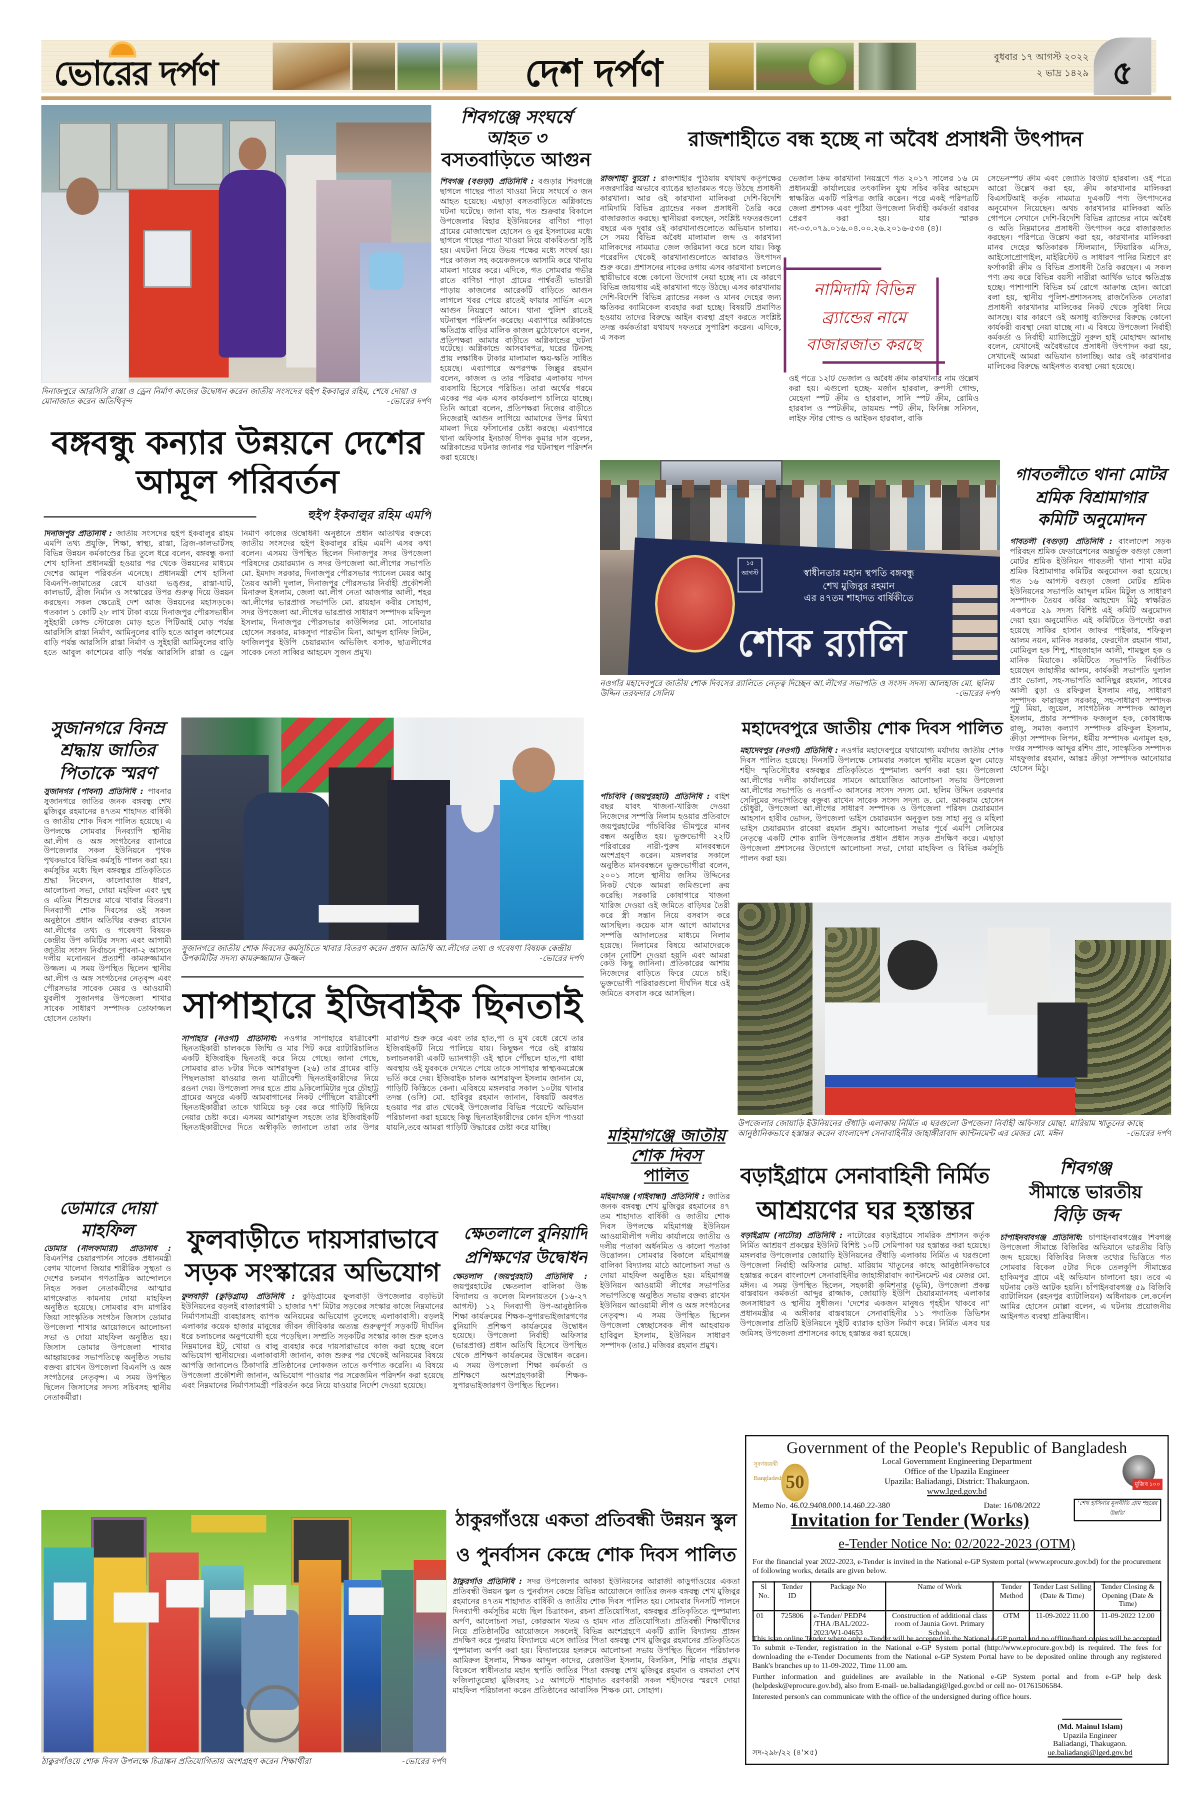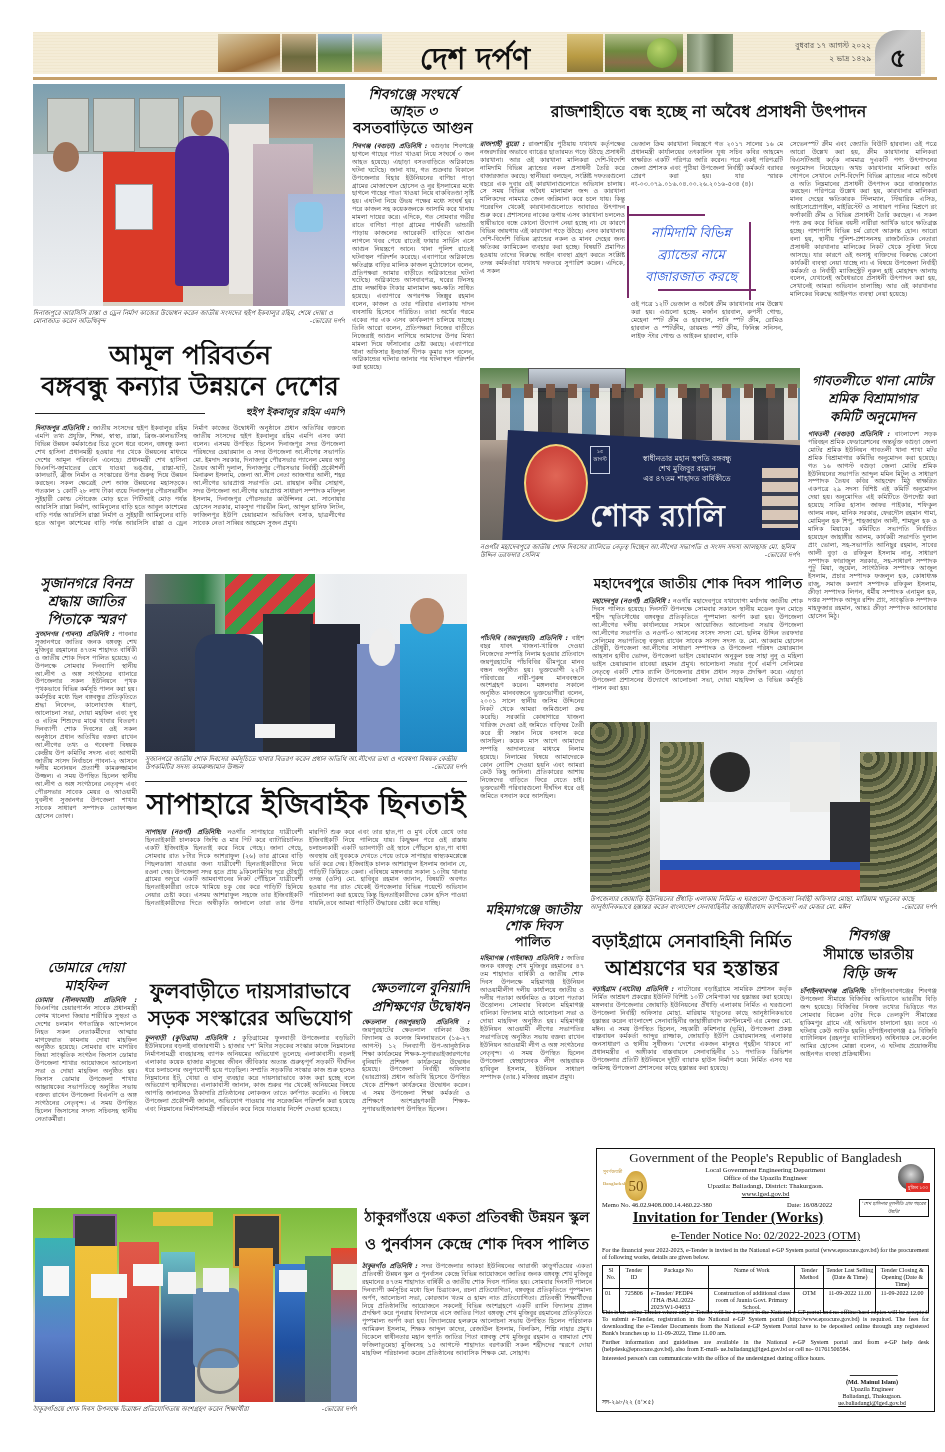--- a/index.html
+++ b/index.html
@@ -23,21 +23,21 @@
 .sun{position:absolute;left:46px;top:-3px;width:18px;height:9px;border-radius:18px 18px 0 0;background:#f29a1e;box-shadow:0 0 0 2px #f7c35a;}
 .hphoto{position:absolute;top:2px;height:38px;overflow:hidden;}
 .sec-title{position:absolute;left:367px;top:3px;width:150px;text-align:center;font-size:30px;font-weight:bold;color:#111;white-space:nowrap;}
 .date{position:absolute;left:700px;top:7px;width:138px;text-align:right;font-size:7.5px;line-height:13px;color:#333;}
 .page-tab{position:absolute;left:842px;top:-2px;width:46px;height:46px;background:linear-gradient(135deg,#9e9e9e,#c9c9c9 40%,#bdbdbd);border-radius:22px 0 0 0;}
 .page-tab span{position:absolute;left:0;right:0;top:8px;text-align:center;font-size:26px;font-weight:bold;color:#111;}
 .hdr-rule{position:absolute;left:33px;top:77px;width:904px;height:3px;background:#c6a06a;}
 
 
 .pq-line{position:absolute;background:#7b2d6b;}
-.pq-text{position:absolute;left:632px;top:222px;width:118px;text-align:center;font-size:13px;line-height:22px;font-style:italic;color:#1d4ed8;}
+.pq-text{position:absolute;left:632px;top:222px;width:118px;text-align:center;font-size:13px;line-height:22px;font-style:italic;color:#b91c1c;}
 .pq-text div{white-space:nowrap;}
 
 
 .tender{position:absolute;left:596px;top:1148px;width:339px;height:264px;border:1.5px solid #111;box-sizing:border-box;font-family:"Liberation Serif",serif;color:#111;overflow:hidden;background:#fff;}
 .tender .c{position:absolute;left:0;right:0;text-align:center;white-space:nowrap;}
 .t-gov{top:1px;font-size:13px;}
 .t-small{font-size:6.8px;line-height:7.6px;}
 .t-title{font-size:15px;font-weight:bold;text-decoration:underline;}
 .t-notice{font-size:11px;text-decoration:underline;}
 .t-p{position:absolute;left:5px;right:5px;font-size:6.1px;line-height:7.1px;text-align:justify;margin:0;}
@@ -46,20 +46,24 @@
 .t-table td.l{text-align:left;}
 .sig{position:absolute;right:12px;top:214px;width:100px;text-align:center;font-size:6.2px;line-height:7px;}
 .sig .scrawl{height:12px;border-bottom:1px solid #333;margin:0 22px 2px 30px;transform:skewX(-20deg);}
 </style>
 </head>
 <body>
 
 <div id="page">
 
   <div class="hdr-band">
+    <div class="logo">
+      <span class="sun"></span>
+      <span>ভোরের দর্পণ</span>
+    </div>
     <div class="hphoto" style="left:185px;width:164px;">
       <div class="a" style="left:0;top:0;width:62px;height:38px;background:linear-gradient(160deg,#d8c8a4,#b7935e 45%,#9a6e3c 70%,#e0d4b8);"></div>
       <div class="a" style="left:64px;top:0;width:34px;height:38px;background:linear-gradient(180deg,#c7b08a,#6c6a3e 60%,#8b7b52);"></div>
       <div class="a" style="left:100px;top:0;width:34px;height:38px;background:linear-gradient(180deg,#9fb7c9,#5d7f45 55%,#8aa257);"></div>
       <div class="a" style="left:136px;top:0;width:28px;height:38px;background:linear-gradient(180deg,#b9c9d8,#7c9a64 50%,#c4a66e);"></div>
     </div>
     <div class="sec-title">দেশ দর্পণ</div>
     <div class="hphoto" style="left:534px;width:166px;">
       <div class="a" style="left:0;top:0;width:36px;height:38px;background:linear-gradient(180deg,#d9c27c,#b89a42 60%,#8f7a3a);"></div>
       <div class="a" style="left:38px;top:0;width:78px;height:38px;background:linear-gradient(180deg,#b3bf8c,#6f8a3f 45%,#8a6f4a 75%,#5f7a36);"></div>
@@ -129,22 +133,22 @@
     <div class="fit">বাজারজাত করছে</div>
   </div>
   <p class="txt" style="left:631px;top:300px;width:152px;height:64px;">
     <span>ওই পত্রে ১২টি ভেজাল ও অবৈধ ক্রীম কারখানার নাম উল্লেখ করা হয়। এগুলো হচ্ছে- মর্জান হারবাল, রুপসী গোল্ড, মেহেনা স্পট ক্রীম ও হারবাল, সানি স্পট ক্রীম, রোমিও হারবাল ও স্পটক্রীম, ডায়মন্ড স্পট ক্রীম, ফিনিক্স সনিসন, লাইফ স্টার গোল্ড ও আইকন হারবাল, বাকি</span>
   </p>
   <p class="txt" style="left:790px;top:140px;width:147px;height:224px;">
     <span>সেভেনস্পট ক্রীম এবং জ্যোতি বিউটি হারবাল। ওই পত্রে আরো উল্লেখ করা হয়, ক্রীম কারখানার মালিকরা বিএসটিআই কর্তৃক নামমাত্র দুএকটি পণ্য উৎপাদনের অনুমোদন নিয়েছেন। অথচ কারখানার মালিকরা অতি গোপনে সেখানে দেশি-বিদেশি বিভিন্ন ব্র্যান্ডের নামে অবৈধ ও অতি নিম্নমানের প্রসাধনী উৎপাদন করে বাজারজাত করছেন। পরিপত্রে উল্লেখ করা হয়, কারখানার মালিকরা মানব দেহের ক্ষতিকারক স্টিলম্যান, স্টিয়ারিক এসিড, আইসোপ্রোপাইল, মাইরিস্টেট ও সাধারণ পানির মিশ্রণে রং ফর্সাকারী ক্রীম ও বিভিন্ন প্রসাধনী তৈরি করছেন। এ সকল পণ্য ক্রয় করে বিভিন্ন বয়সী নারীরা আর্থিক ভাবে ক্ষতিগ্রস্ত হচ্ছে। পাশাপাশি বিভিন্ন চর্ম রোগে আক্রান্ত হোন। আরো বলা হয়, স্থানীয় পুলিশ-প্রশাসনসহ রাজনৈতিক নেতারা প্রসাধনী কারখানার মালিকের নিকট থেকে সুবিধা নিয়ে আসছে। যার কারণে ওই অসাধু ব্যক্তিদের বিরুদ্ধে কোনো কার্যকরী ব্যবস্থা নেয়া যাচ্ছে না। এ বিষয়ে উপজেলা নির্বাহী কর্মকর্তা ও নির্বাহী ম্যাজিস্ট্রেট নুরুল হাই মোহাম্মদ আনাছ বলেন, যেখানেই অবৈধভাবে প্রসাধনী উৎপাদন করা হয়, সেখানেই আমরা অভিযান চালাচ্ছি। আর ওই কারখানার মালিকের বিরুদ্ধে আইনগত ব্যবস্থা নেয়া হয়েছে।</span>
   </p>
 
   <div class="hl" style="left:35px;top:340px;width:310px;height:64px;font-size:26px;line-height:31px;">
+    <div class="fit">বঙ্গবন্ধু কন্যার উন্নয়নে দেশের</div>
     <div class="fit">আমূল পরিবর্তন</div>
-    <div class="fit">বঙ্গবন্ধু কন্যার উন্নয়নে দেশের</div>
   </div>
   <div class="rule" style="left:35px;top:413px;width:170px;"></div>
   <div class="a" style="left:208px;top:405px;width:137px;text-align:right;font-size:9.5px;font-style:italic;font-weight:bold;white-space:nowrap;overflow:hidden;">হুইপ ইকবালুর রহিম এমপি</div>
   <p class="txt cols2" style="left:35px;top:424px;width:310px;height:143px;">
     <span class="dl">দিনাজপুর প্রতিনিধি :</span>
     <span>জাতীয় সংসদের হুইপ ইকবালুর রহিম এমপি তথ্য প্রযুক্তি, শিক্ষা, স্বাস্থ্য, রাস্তা, ব্রিজ-কালভার্টসহ বিভিন্ন উন্নয়ন কর্মকাণ্ডের চিত্র তুলে ধরে বলেন, বঙ্গবন্ধু কন্যা শেখ হাসিনা প্রধানমন্ত্রী হওয়ার পর থেকে উন্নয়নের মাধ্যমে দেশের আমূল পরিবর্তন এনেছে। প্রধানমন্ত্রী শেখ হাসিনা বিএনপি-জামাতের রেখে যাওয়া ভঙ্গুর, রাস্তা-ঘাট, কালভার্ট, ব্রীজ নির্মান ও সংস্কারের উপর গুরুত্ব দিয়ে উন্নয়ন করছেন। সকল ক্ষেত্রেই দেশ আজ উন্নয়নের মহাসড়কে। গতকাল ১ কোটি ২৮ লাখ টাকা ব্যয়ে দিনাজপুর পৌরসভাধীন সুইহারী কোল্ড স্টোরেজ মোড় হতে পিটিআই মোড় পর্যন্ত আরসিসি রাস্তা নির্মাণ, আমিনুলের বাড়ি হতে আবুল কাশেমের বাড়ি পর্যন্ত আরসিসি রাস্তা নির্মাণ ও সুইহারী আমিনুলের বাড়ি হতে আবুল কাশেমের বাড়ি পর্যন্ত আরসিসি রাস্তা ও ড্রেন নির্মাণ কাজের উদ্বোধনী অনুষ্ঠানে প্রধান অতিথির বক্তব্যে জাতীয় সংসদের হুইপ ইকবালুর রহিম এমপি এসব কথা বলেন। এসময় উপস্থিত ছিলেন দিনাজপুর সদর উপজেলা পরিষদের চেয়ারম্যান ও সদর উপজেলা আ.লীগের সভাপতি মো. ইমদাদ সরকার, দিনাজপুর পৌরসভার প্যানেল মেয়র আবু তৈয়ব আলী দুলাল, দিনাজপুর পৌরসভার নির্বাহী প্রকৌশলী মিনারুল ইসলাম, জেলা আ.লীগ নেতা আজগার আলী, শহর আ.লীগের ভারপ্রাপ্ত সভাপতি মো. রায়হান কবীর সোহাগ, সদর উপজেলা আ.লীগের ভারপ্রাপ্ত সাধারণ সম্পাদক মফিদুল ইসলাম, দিনাজপুর পৌরসভার কাউন্সিলর মো. সানোয়ার হোসেন সরকার, মাকসুদা পারভীন মিনা, আব্দুল হানিফ লিটন, ফাজিলপুর ইউপি চেয়ারম্যান অভিজিৎ বসাক, ছাত্রলীগের সাবেক নেতা সাব্বির আহমেদ সুজন প্রমুখ।</span>
   </p>
 
   <div class="photo" style="left:480px;top:368px;width:320px;height:172px;background:linear-gradient(180deg,#5d8350 0%,#8fa780 12%,#cfcbc1 22%,#b9a99a 40%,#8d7f76 55%,#6b6660 100%);">
     <div class="s" style="left:48px;top:0;width:96px;height:22px;background:linear-gradient(180deg,#c7cfd8,#8a9099);border:1px solid #555;"></div>
@@ -233,21 +237,21 @@
     <div class="s" style="left:70px;top:148px;width:200px;height:22px;background:#d8352b;"></div>
     <div class="s" style="left:200px;top:20px;width:50px;height:70px;background:#ececea;"></div>
     <div class="s" style="left:270px;top:30px;width:77px;height:140px;background:repeating-radial-gradient(circle at 8px 6px,#5f6545 0 5px,#8a8a61 5px 9px,#42482f 9px 12px);"></div>
     <div class="s" style="left:240px;top:80px;width:40px;height:60px;background:#2e2f33;"></div>
   </div>
   <p class="cap" style="left:590px;top:895px;width:347px;height:25px;">
     <span>উপজেলার জোয়াড়ি ইউনিয়নের ঔঁধাড়ি এলাকায় নির্মিত এ ঘরগুলো উপজেলা নির্বাহী অফিসার মোছা. মারিয়াম খাতুনের কাছে আনুষ্ঠানিকভাবে হস্তান্তর করেন বাংলাদেশ সেনাবাহিনীর জাহাঙ্গীরাবাদ ক্যান্টনমেন্ট এর মেজর মো. মঈন</span>
     <span class="cr">-ভোরের দর্পণ</span>
   </p>
 
-  <div class="hl it" style="left:480px;top:902px;width:106px;height:50px;font-size:13px;line-height:16px;">
+  <div class="hl it" style="left:480px;top:902px;width:106px;height:50px;font-size:13px;line-height:16px;text-decoration:underline;">
     <div class="fit">মহিমাগঞ্জে জাতীয়</div>
     <div class="fit">শোক দিবস</div>
     <div class="fit" style="font-style:normal;">পালিত</div>
   </div>
   <p class="txt" style="left:480px;top:954px;width:104px;height:244px;">
     <span class="dl">মহিমাগঞ্জ (গাইবান্ধা) প্রতিনিধি :</span>
     <span>জাতির জনক বঙ্গবন্ধু শেখ মুজিবুর রহমানের ৪৭ তম শাহাদাত বার্ষিকী ও জাতীয় শোক দিবস উপলক্ষে মহিমাগঞ্জ ইউনিয়ন আওয়ামীলীগ দলীয় কার্যালয়ে জাতীয় ও দলীয় পতাকা অর্ধনমিত ও কালো পতাকা উত্তোলন। সোমবার বিকালে মহিমাগঞ্জ বালিকা বিদ্যালয় মাঠে আলোচনা সভা ও দোয়া মাহফিল অনুষ্ঠিত হয়। মহিমাগঞ্জ ইউনিয়ন আওয়ামী লীগের সভাপতির সভাপতিত্বে অনুষ্ঠিত সভায় বক্তব্য রাখেন ইউনিয়ন আওয়ামী লীগ ও অঙ্গ সংগঠনের নেতৃবৃন্দ। এ সময় উপস্থিত ছিলেন উপজেলা স্বেচ্ছাসেবক লীগ আহবায়ক হাবিবুল ইসলাম, ইউনিয়ন সাধারণ সম্পাদক (তার.) মজিবর রহমান প্রমুখ।</span>
   </p>
 
   <div class="hl" style="left:592px;top:928px;width:200px;height:54px;font-size:20px;line-height:27px;">
@@ -330,21 +334,21 @@
   <p class="txt" style="left:362px;top:1262px;width:230px;height:154px;">
     <span class="dl">ঠাকুরগাঁও প্রতিনিধি :</span>
     <span>সদর উপজেলার আকচা ইউনিয়নের আরাজী কাড়ুগাঁওয়ের একতা প্রতিবন্ধী উন্নয়ন স্কুল ও পুনর্বাসন কেন্দ্রে বিভিন্ন আয়োজনে জাতির জনক বঙ্গবন্ধু শেখ মুজিবুর রহমানের ৪৭তম শাহাদাত বার্ষিকী ও জাতীয় শোক দিবস পালিত হয়। সোমবার দিনসটি পালনে দিনব্যাপী কর্মসূচির মধ্যে ছিল চিত্রাংকন, রচনা প্রতিযোগিতা, বঙ্গবন্ধুর প্রতিকৃতিতে পুষ্পমাল্য অর্পণ, আলোচনা সভা, কোরআন খতম ও হামদ নাত প্রতিযোগিতা। প্রতিবন্ধী শিক্ষার্থীদের নিয়ে প্রতিষ্ঠানটির আয়োজনে সকলেই বিভিন্ন অংশগ্রহণে একটি র‌্যালি বিদ্যালয় প্রাঙ্গন প্রদক্ষিণ করে পুনরায় বিদ্যালয়ে এসে জাতির পিতা বঙ্গবন্ধু শেখ মুজিবুর রহমানের প্রতিকৃতিতে পুষ্পমাল্য অর্পণ করা হয়। বিদ্যালয়ের হলরুমে আলোচনা সভায় উপস্থিত ছিলেন পরিচালক আমিরুল ইসলাম, শিক্ষক আব্দুল কাদের, রেজাউল ইসলাম, বিলকিস, শিল্পি নাহার প্রমুখ। বিকেলে স্বাধীনতার মহান স্থপতি জাতির পিতা বঙ্গবন্ধু শেখ মুজিবুর রহমান ও বঙ্গমাতা শেখ ফজিলাতুন্নেছা মুজিবসহ ১৫ আগস্টে শাহাদাত বরণকারী সকল শহীদদের স্মরণে দোয়া মাহফিল পরিচালনা করেন প্রতিষ্ঠানের আবাসিক শিক্ষক মো. সোহাগ।</span>
   </p>
 
   <div class="tender">
     <div class="c t-gov">Government of the People's Republic of Bangladesh</div>
     <div class="a" style="left:6px;top:20px;width:44px;height:34px;">
       <div class="a" style="left:0;top:0;font-size:4.5px;color:#b8861c;">সুবর্ণজয়ন্তী</div>
       <div class="a" style="left:0;top:12px;font-size:5px;color:#b8861c;">Bangladesh</div>
-      <div class="a" style="left:22px;top:2px;width:22px;height:30px;border-radius:50%;background:radial-gradient(circle,#f1d27a,#c99a2e);font-size:15px;font-weight:normal;color:#7a5512;text-align:center;line-height:30px;">50</div>
+      <div class="a" style="left:22px;top:2px;width:22px;height:30px;border-radius:50%;background:radial-gradient(circle,#f1d27a,#c99a2e);font-size:15px;font-weight:bold;color:#7a5512;text-align:center;line-height:30px;">50</div>
     </div>
     <div class="c t-small" style="top:17px;">Local Government Engineering Department</div>
     <div class="c t-small" style="top:25px;">Office of the Upazila Engineer</div>
     <div class="c t-small" style="top:33px;">Upazila: Baliadangi, District: Thakurgaon.</div>
     <div class="c t-small" style="top:41px;text-decoration:underline;">www.lged.gov.bd</div>
     <div class="a" style="right:10px;top:15px;width:26px;height:26px;border-radius:50%;background:radial-gradient(circle at 50% 40%,#d9d9d9,#5a5a5a 70%,#222);"></div>
     <div class="a" style="right:4px;top:34px;width:24px;height:9px;background:#e0312a;color:#fff;font-size:4.5px;line-height:9px;text-align:center;white-space:nowrap;">মুজিব ১০০</div>
     <div class="a" style="left:5px;top:52px;font-size:6.5px;white-space:nowrap;">Memo No. 46.02.9408.000.14.460.22-380</div>
     <div class="a" style="left:190px;top:52px;font-size:6.5px;white-space:nowrap;">Date: 16/08/2022</div>
     <div class="a" style="left:262px;top:50px;width:68px;height:16px;border:1px solid #111;font-size:4.6px;line-height:7.5px;text-align:center;font-style:italic;overflow:hidden;font-family:'DejaVu Sans',sans-serif;">'শেখ হাসিনার মূলনীতি গ্রাম শহরের উন্নতি'</div>

